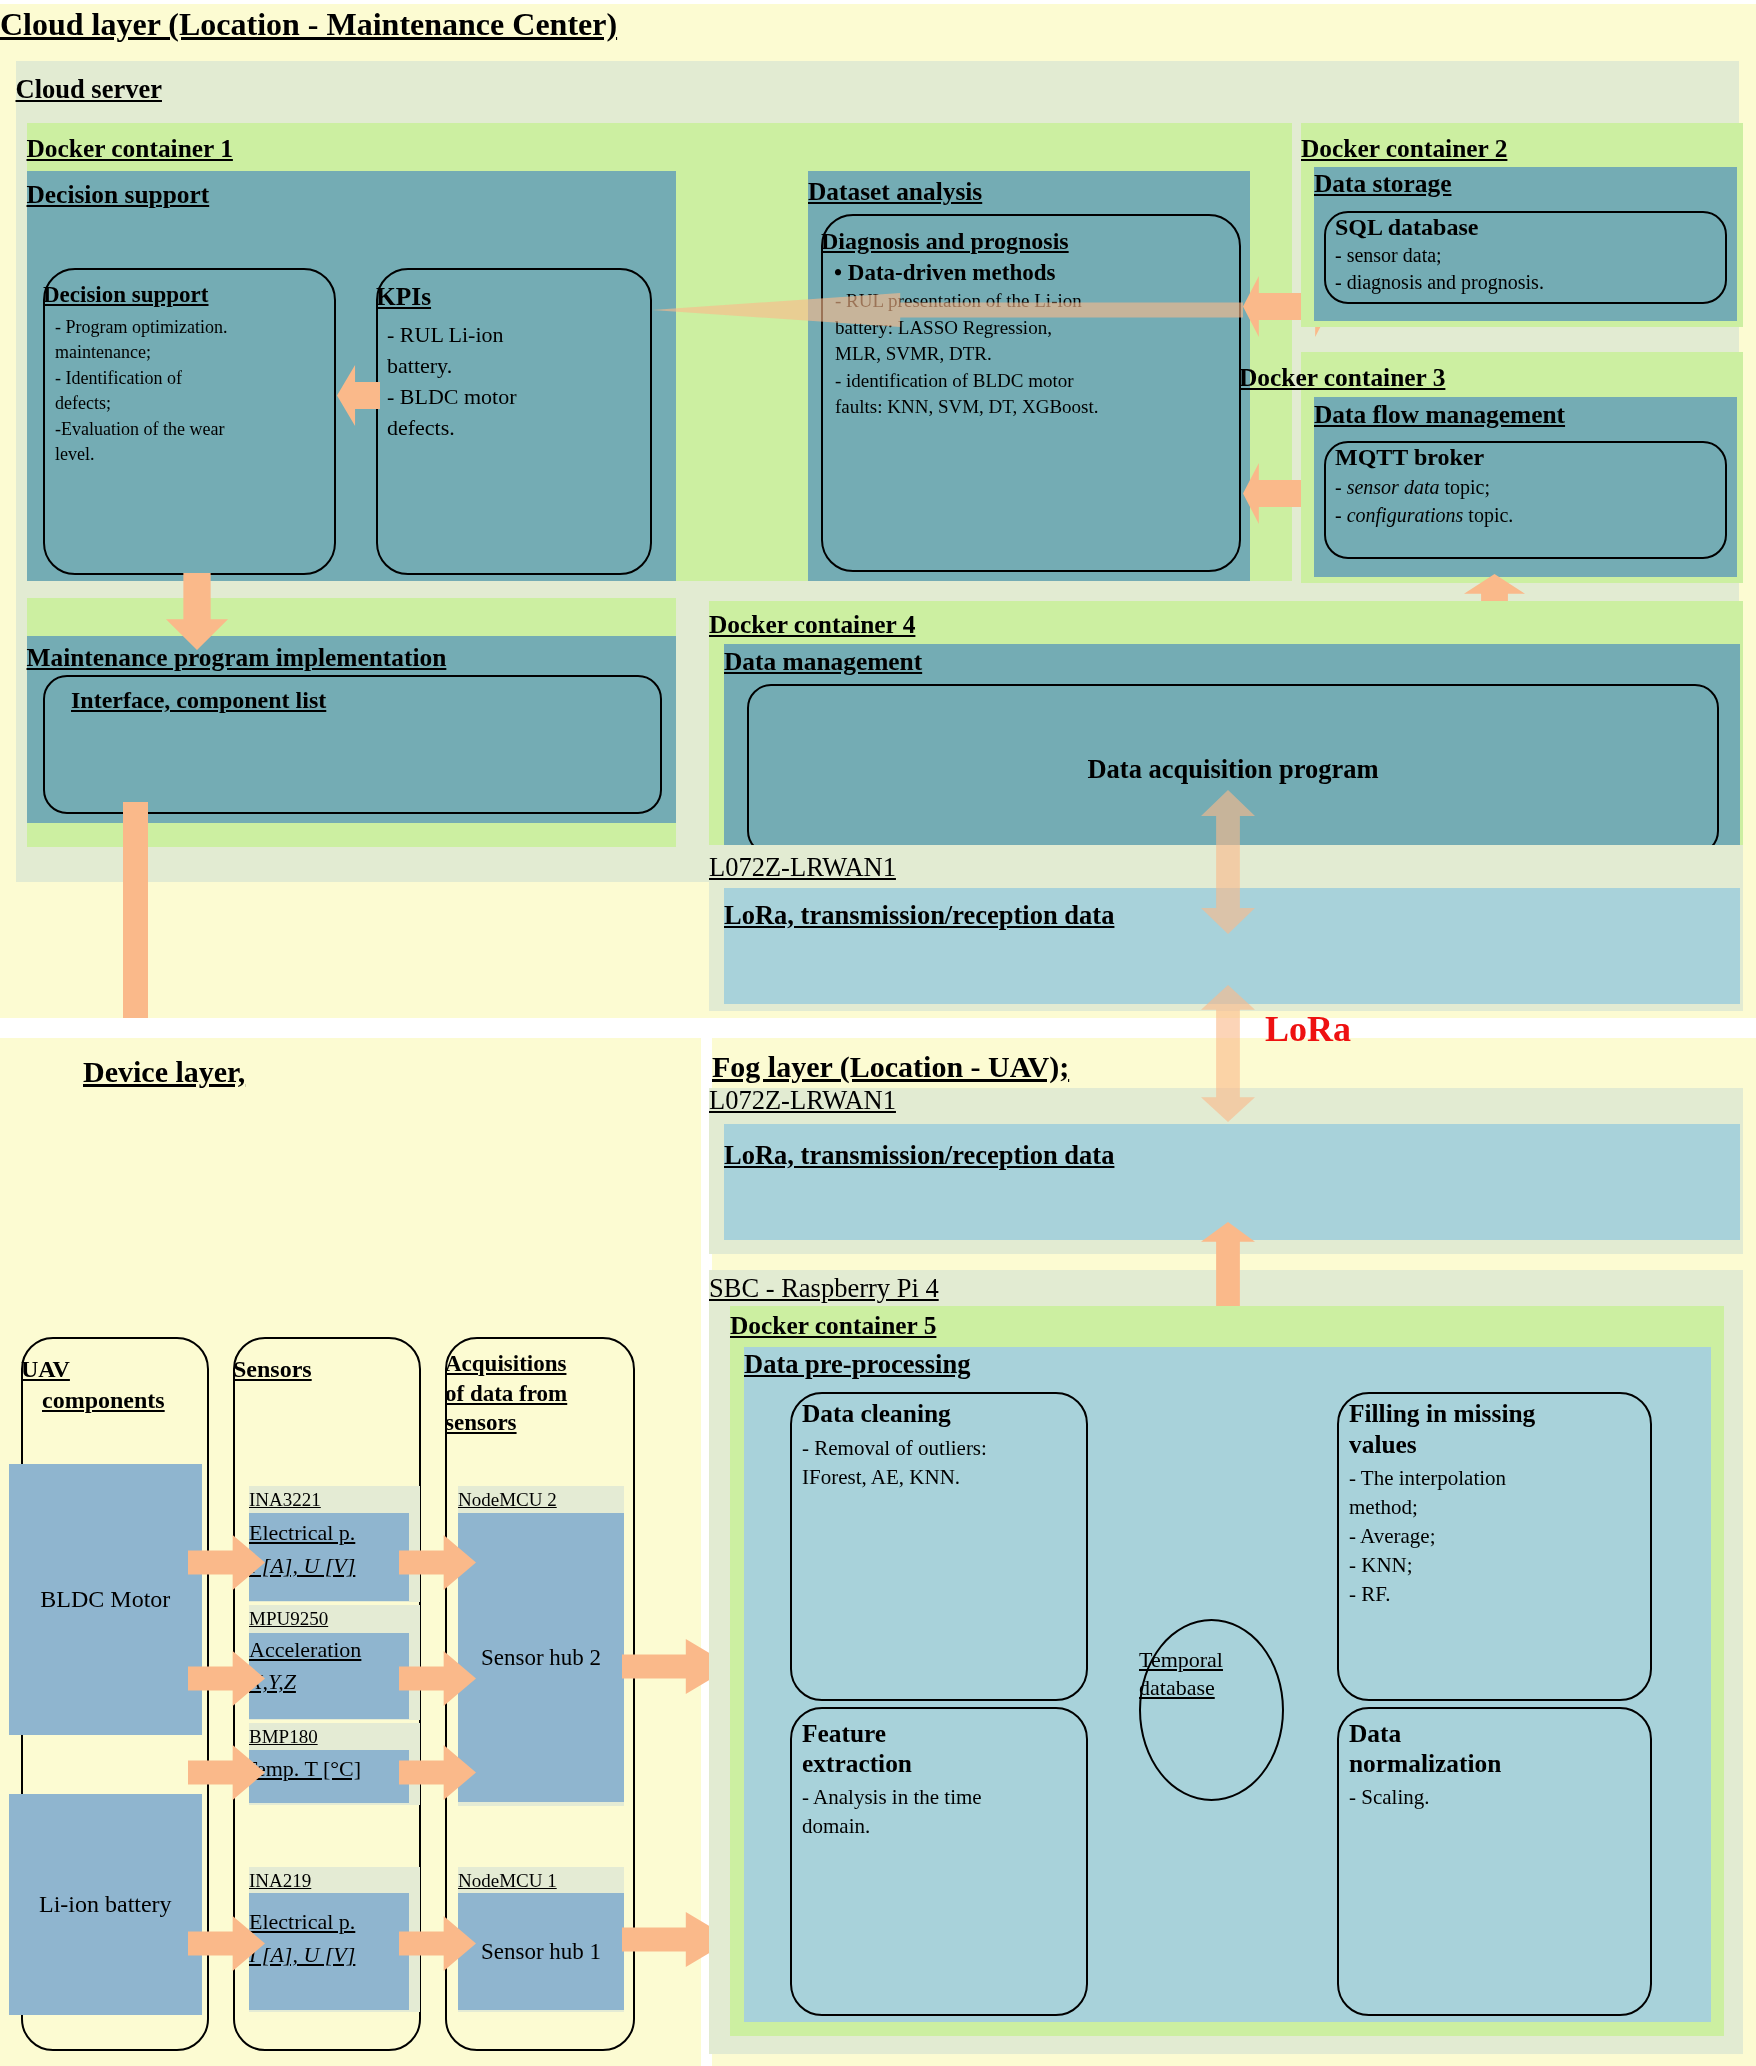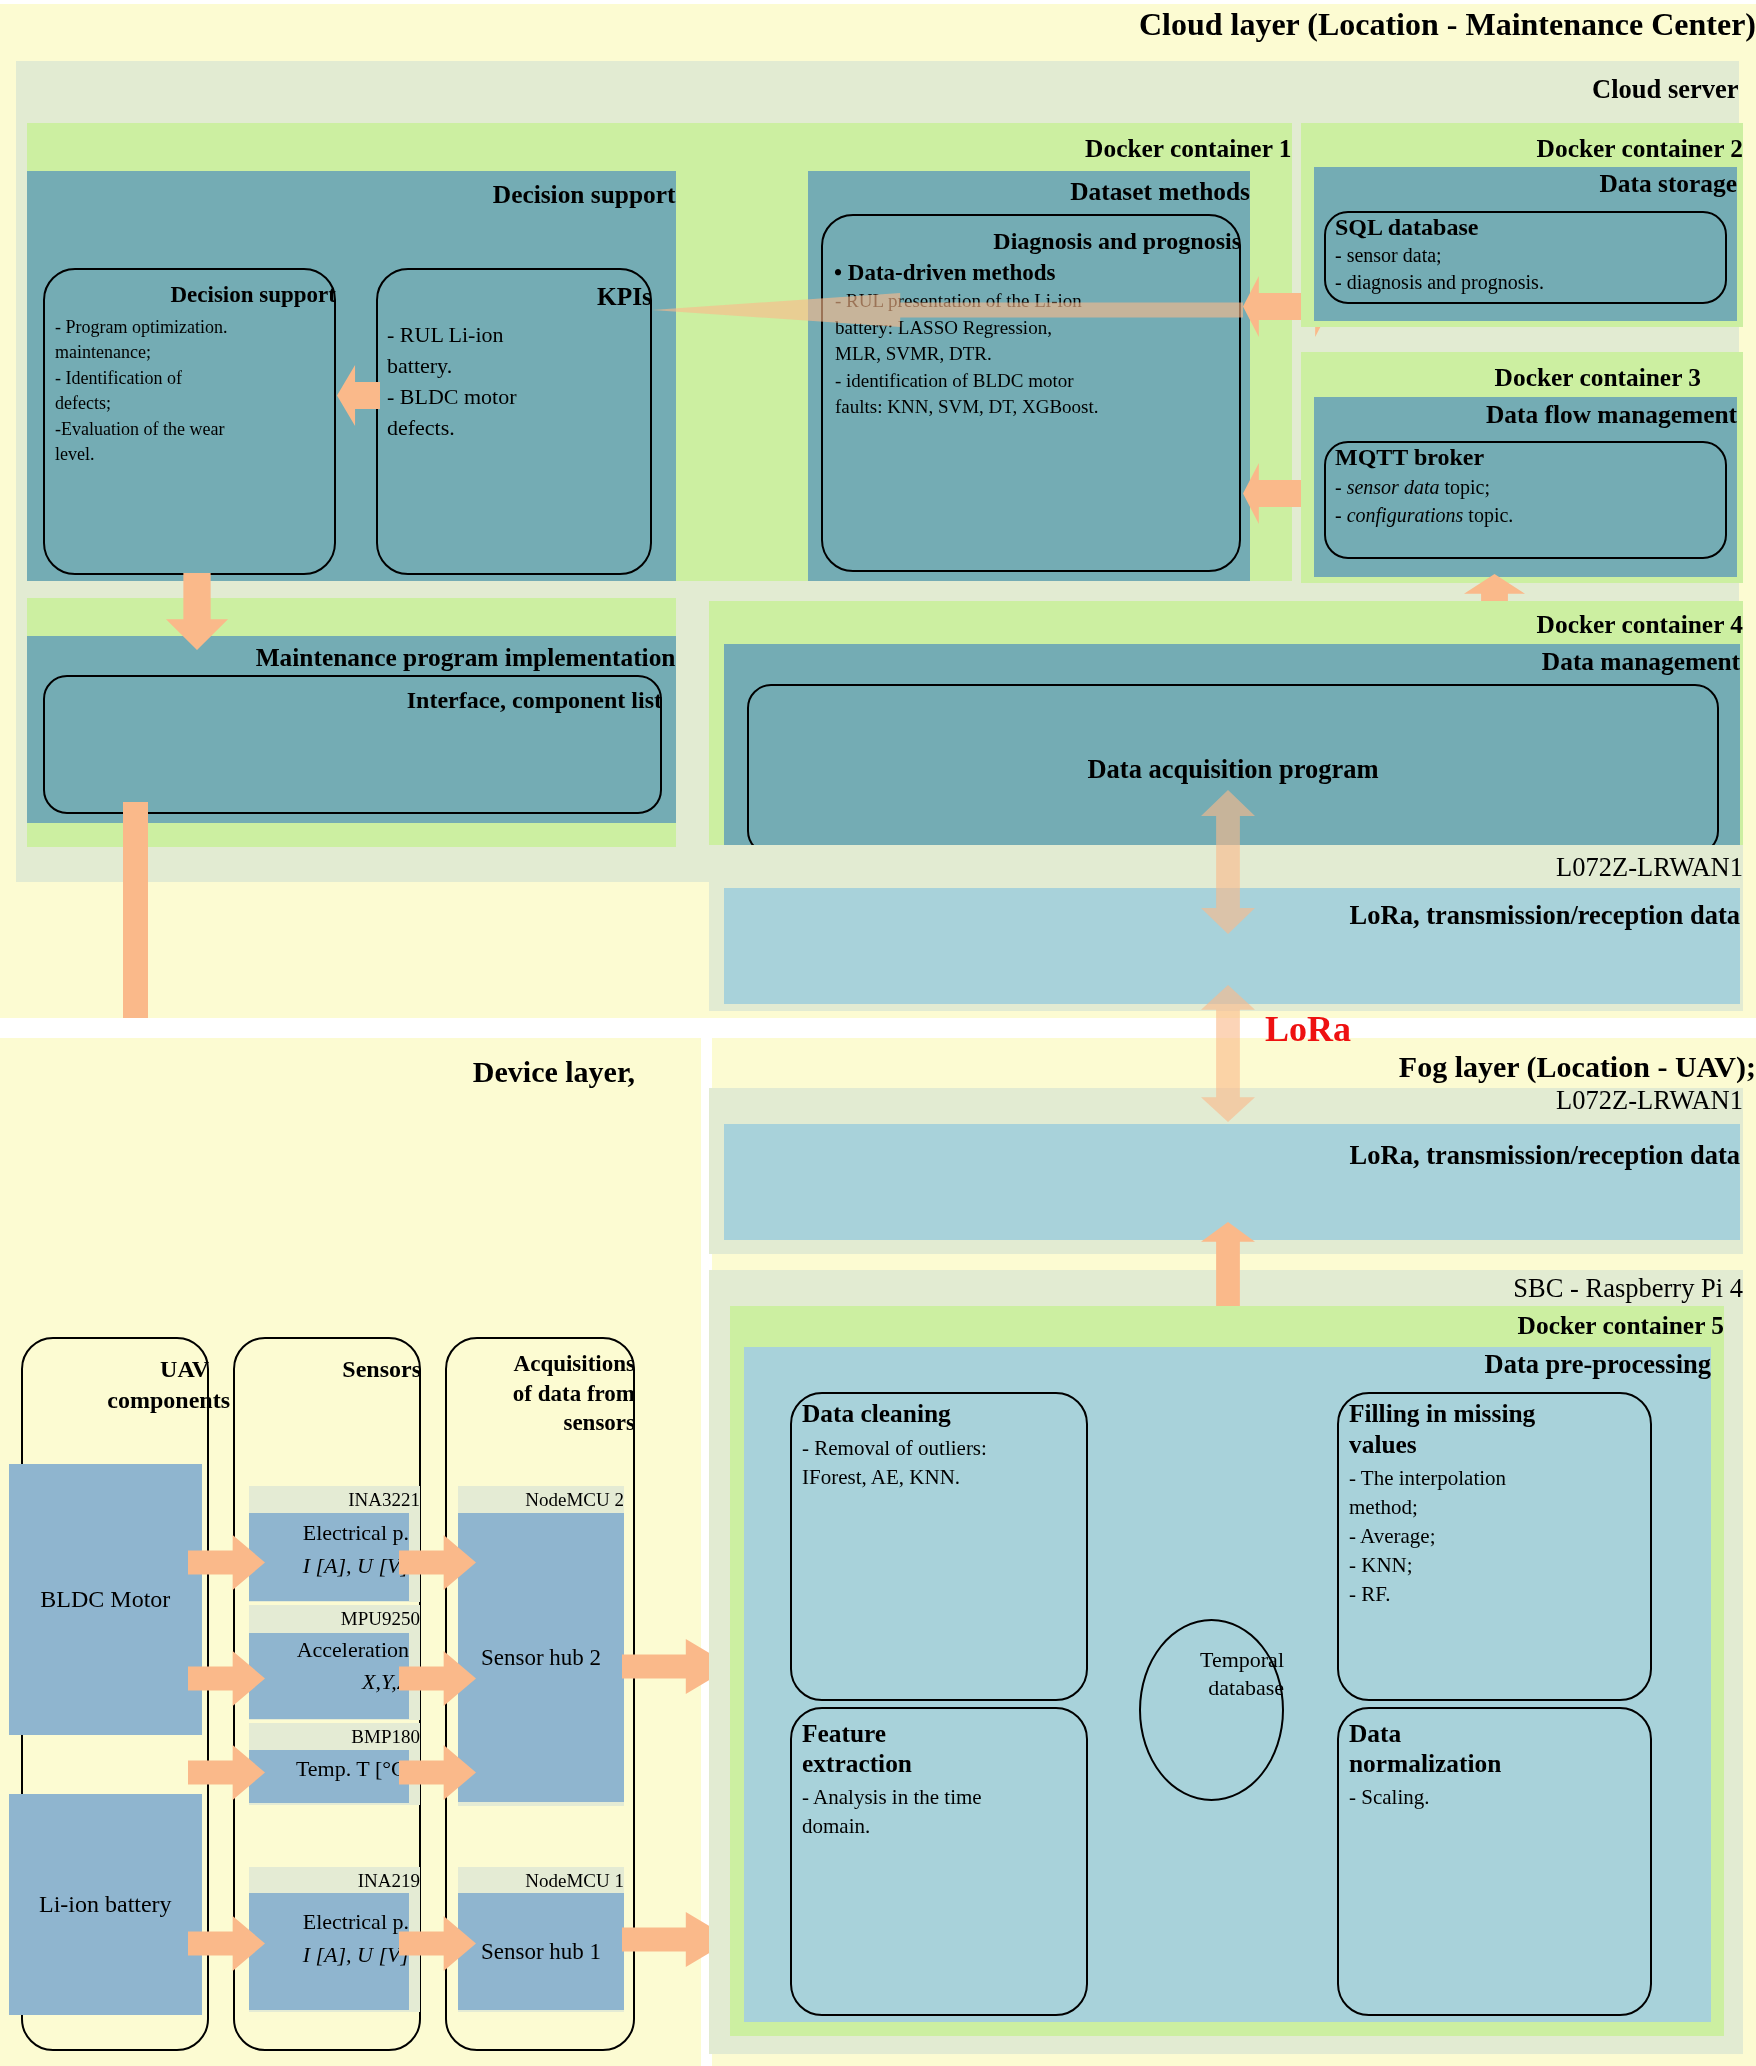--- a/index.html
+++ b/index.html
@@ -1,20 +1,20 @@
 <!DOCTYPE html>
 <html style="font-size:8.8px"><head>
 <meta charset="utf-8">
 <style>
   html,body{margin:0;padding:0;background:#ffffff;}
   body{font-family:"Liberation Serif", serif;}
   #root{position:relative;width:1756px;height:2066px;background:#ffffff;overflow:hidden;}
   .abs{position:absolute;box-sizing:border-box;}
   .ctr{display:flex;align-items:center;justify-content:center;text-align:center;}
-  .tcenter{text-align:right;}
+  .tcenter{text-align:left;text-decoration:underline;}
   
   .bg-cream{background:#fcfbd2;}
   .bg-pale{background:#e2ebd2;}
   .bg-green{background:#ccefa1;}
   .bg-teal{background:#74acb4;}
   .bg-steel{background:#8fb5cf;}
   .bg-lightteal{background:#a8d2da;}
   .bg-palegreenbox{background:#e4ebd4;}
   
   .rbox{border:2.2px solid #000;border-radius:32px;box-sizing:border-box;}
@@ -75,21 +75,21 @@
   <div class="abs" style="left:387px;top:319px;width:260px;font-size:22px;line-height:31px;">
     <div>- RUL Li-ion</div>
     <div>battery.</div>
     <div>- BLDC motor</div>
     <div>defects.</div>
   </div>
 
   <div class="ar ar-left" style="left:337px;top:365px;width:43px;height:61px;"></div>
 
   <div class="abs bg-teal" style="left:808px;top:171px;width:442px;height:410px;"></div>
-  <div class="abs tcenter hdr" style="left:808px;top:176px;width:442px;font-size:25.4px;line-height:31px;">Dataset methods</div>
+  <div class="abs tcenter hdr" style="left:808px;top:176px;width:442px;font-size:25.4px;line-height:31px;">Dataset analysis</div>
 
   <div class="abs rbox" style="left:821px;top:214px;width:420px;height:358px;"></div>
   <div class="abs tcenter hdr" style="left:821px;top:226px;width:420px;font-size:24px;line-height:30px;">Diagnosis and prognosis</div>
   <div class="abs hdr" style="left:834px;top:258px;width:409px;font-size:23px;line-height:29px;">• Data-driven methods</div>
   <div class="abs" style="left:835px;top:288px;width:409px;font-size:19px;line-height:26.5px;">
     <div>- RUL presentation  of the Li-ion</div>
     <div>battery: LASSO Regression,</div>
     <div>MLR, SVMR, DTR.</div>
     <div>- identification  of BLDC motor</div>
     <div>faults: KNN,  SVM, DT, XGBoost.</div>

